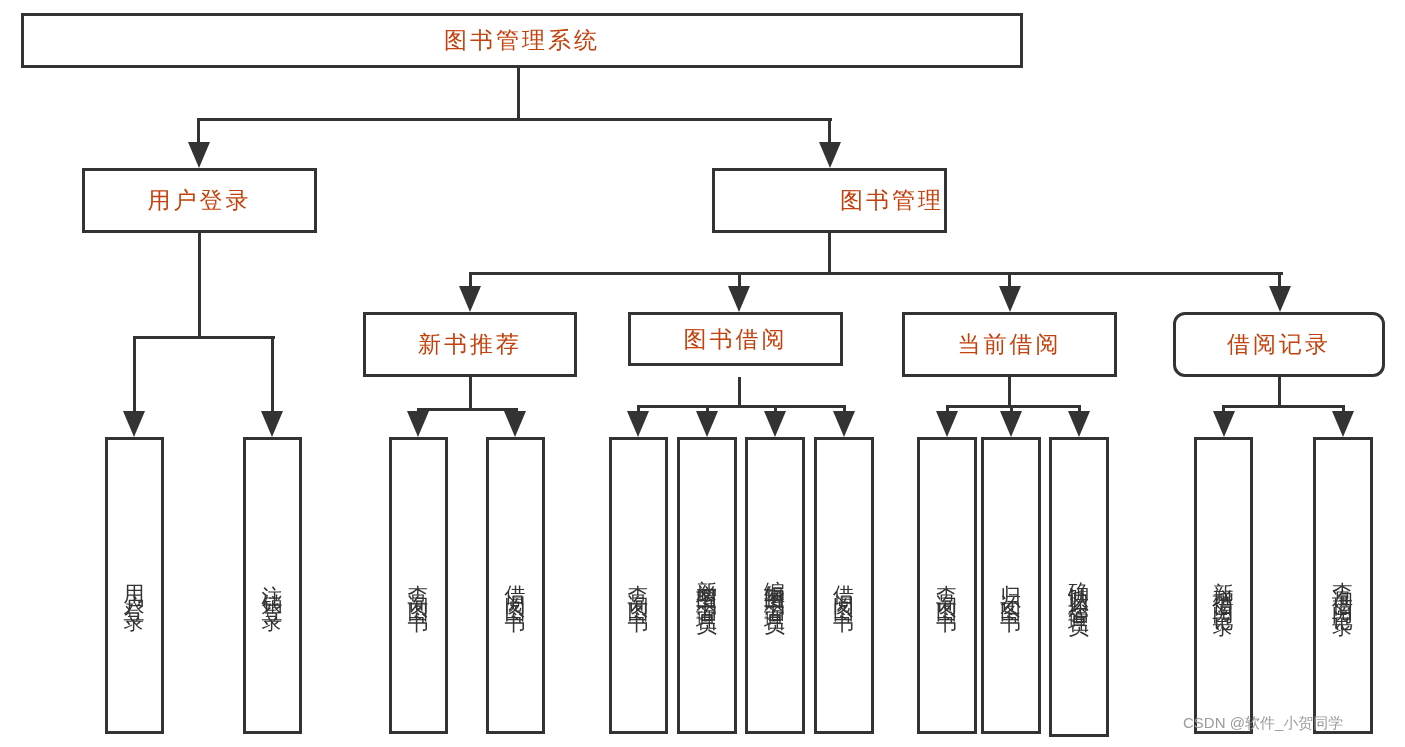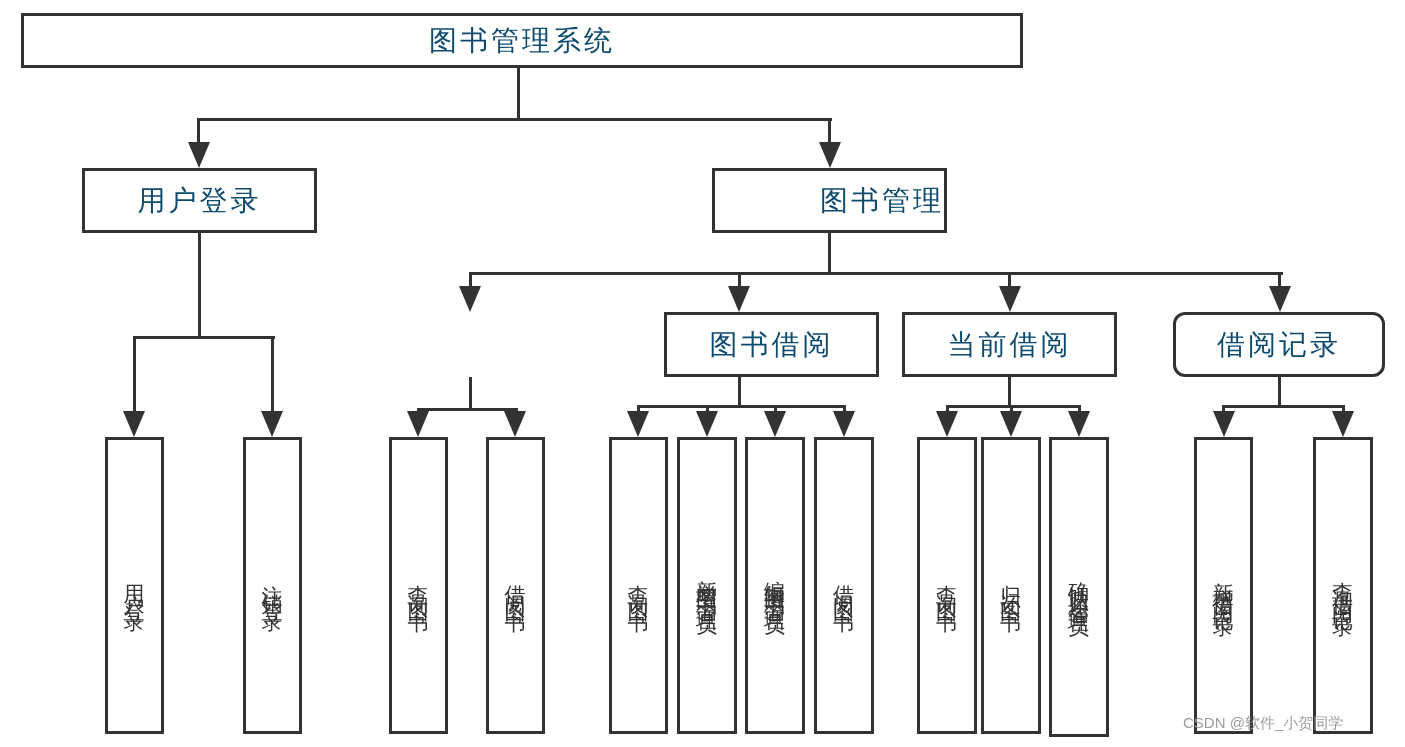--- a/index.html
+++ b/index.html
@@ -4,21 +4,21 @@
 <style>
   html,body{margin:0;padding:0;background:#ffffff;}
   #stage{
     position:relative;width:1405px;height:747px;background:#ffffff;overflow:hidden;
     font-family:"Liberation Sans","DejaVu Sans",sans-serif;color:#333333;
   }
   .box{
     position:absolute;background:#ffffff;border:3px solid #333333;box-sizing:border-box;
     display:flex;align-items:center;justify-content:center;
   }
-  .hlabel{font-size:28px;letter-spacing:3px;color:#0c4a6e;white-space:nowrap;}
+  .hlabel{font-size:23px;letter-spacing:3px;color:#c2410c;white-space:nowrap;}
   .vlabel{
     writing-mode:vertical-rl;text-orientation:mixed;
     font-size:21px;letter-spacing:9px;color:#333333;line-height:1;
   }
   .vline{position:absolute;width:3px;background:#333333;}
   .hline{position:absolute;height:3px;background:#333333;}
   .arrow{
     position:absolute;width:0;height:0;
     border-left:11px solid transparent;border-right:11px solid transparent;
     border-top:26px solid #333333;
@@ -55,21 +55,24 @@
   <div class="hline" style="left:469px;top:272px;width:814px;"></div>
   <div class="vline" style="left:469px;top:272px;height:16px;"></div>
   <div class="arrow" style="left:459px;top:286px;"></div>
   <div class="vline" style="left:738px;top:272px;height:16px;"></div>
   <div class="arrow" style="left:728px;top:286px;"></div>
   <div class="vline" style="left:1008px;top:272px;height:16px;"></div>
   <div class="arrow" style="left:999px;top:286px;"></div>
   <div class="vline" style="left:1278px;top:272px;height:16px;"></div>
   <div class="arrow" style="left:1269px;top:286px;"></div>
 
-  <div class="box" style="left:664px;top:312px;width:215px;height:65px;">
+  <div class="box" style="left:363px;top:312px;width:214px;height:65px;">
+    <span class="hlabel">新书推荐</span>
+  </div>
+  <div class="box" style="left:628px;top:312px;width:215px;height:54px;">
     <span class="hlabel">图书借阅</span>
   </div>
   <div class="box" style="left:902px;top:312px;width:215px;height:65px;">
     <span class="hlabel">当前借阅</span>
   </div>
   <div class="box" style="left:1173px;top:312px;width:212px;height:65px;border-radius:12px;">
     <span class="hlabel">借阅记录</span>
   </div>
 
   <div class="vline" style="left:198px;top:233px;height:105px;"></div>

